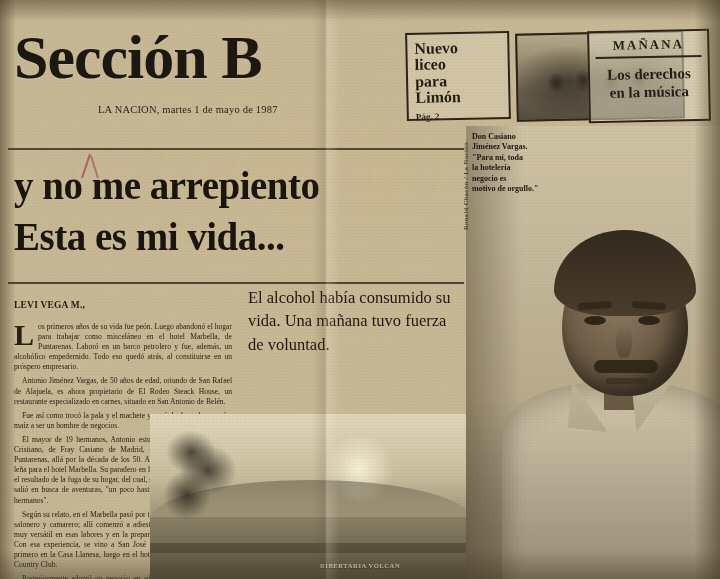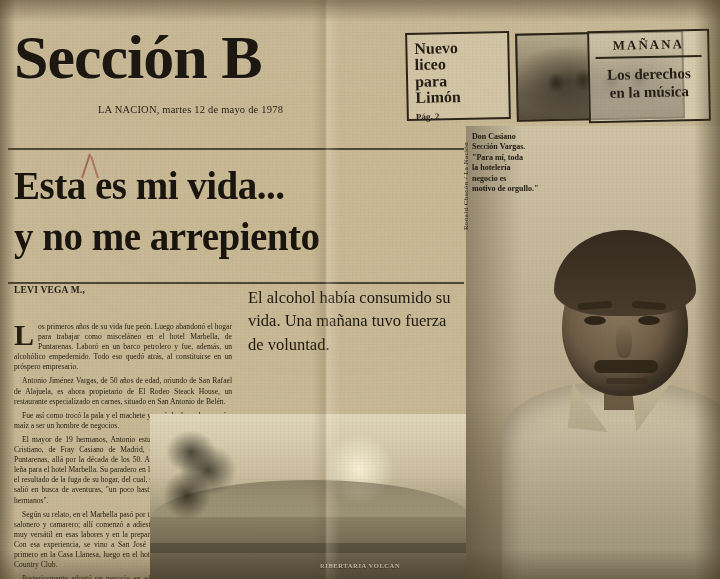--- a/index.html
+++ b/index.html
@@ -198,21 +198,21 @@
     top: 150px;
     width: 26px;
     height: 30px;
     pointer-events: none;
   }
 
   
   .byline {
     position: absolute;
     left: 14px;
-    top: 284px;
+    top: 299px;
     width: 214px;
     font-size: 9.5px;
     font-weight: 700;
     line-height: 1.35;
     letter-spacing: .2px;
   }
   .bodycol {
     position: absolute;
     left: 14px;
     top: 322px;
@@ -468,21 +468,21 @@
 </style>
 </head>
 <body>
 
 <div id="page">
   <div id="paper"></div>
   <div id="paper2"></div>
 
   <div class="masthead">
     <h1>Sección B</h1>
-    <div class="sub">LA NACION, martes 12 de mayo de 1978</div>
+    <div class="sub">LA NACION, martes 1 de mayo de 1987</div>
   </div>
 
   <div class="box" id="box-liceo">
     <div class="l1">Nuevo</div>
     <div class="l1">liceo</div>
     <div class="l1">para</div>
     <div class="l1">Limón</div>
     <div class="pg">Pág. 2</div>
   </div>
 
@@ -491,22 +491,22 @@
   </div>
 
   <div class="box" id="box-manana">
     <div class="kicker">MAÑANA</div>
     <div class="t">Los derechos</div>
     <div class="t" style="margin-top:2px">en la música</div>
   </div>
 
   <div class="rule-top"></div>
   <div class="headline">
+    <div>y no me arrepiento</div>
     <div>Esta es mi vida...</div>
-    <div>y no me arrepiento</div>
   </div>
   <svg class="penmark" viewBox="0 0 26 30">
     <path d="M4 28 L12 4" stroke="#9a4b4b" stroke-width="2" fill="none" opacity="0.75"></path>
     <path d="M20 28 L13 6" stroke="#9a4b4b" stroke-width="2" fill="none" opacity="0.6"></path>
   </svg>
   <div class="rule-bottom"></div>
 
   <div class="byline">
     <div>LEVI VEGA M.,</div>
   </div>
@@ -546,21 +546,21 @@
     <div class="p-eye-l"></div>
     <div class="p-eye-r"></div>
     <div class="p-nose"></div>
     <div class="p-mous"></div>
     <div class="p-mouth"></div>
     <div class="portrait-shadow"></div>
   </div>
 
   <div class="caption">
     <div>Don Casiano</div>
-    <div>Sección Vargas.</div>
+    <div>Jiménez Vargas.</div>
     <div>"Para mí, toda</div>
     <div>la hotelería</div>
     <div>negocio es</div>
     <div>motivo de orgullo."</div>
   </div>
   <div class="credit-vert">Ronald Chacón / La Nación</div>
 
   <div class="vfold" style="left:312px"></div>
   <div class="grain"></div>
   <div class="edge-dark edge-left"></div>

